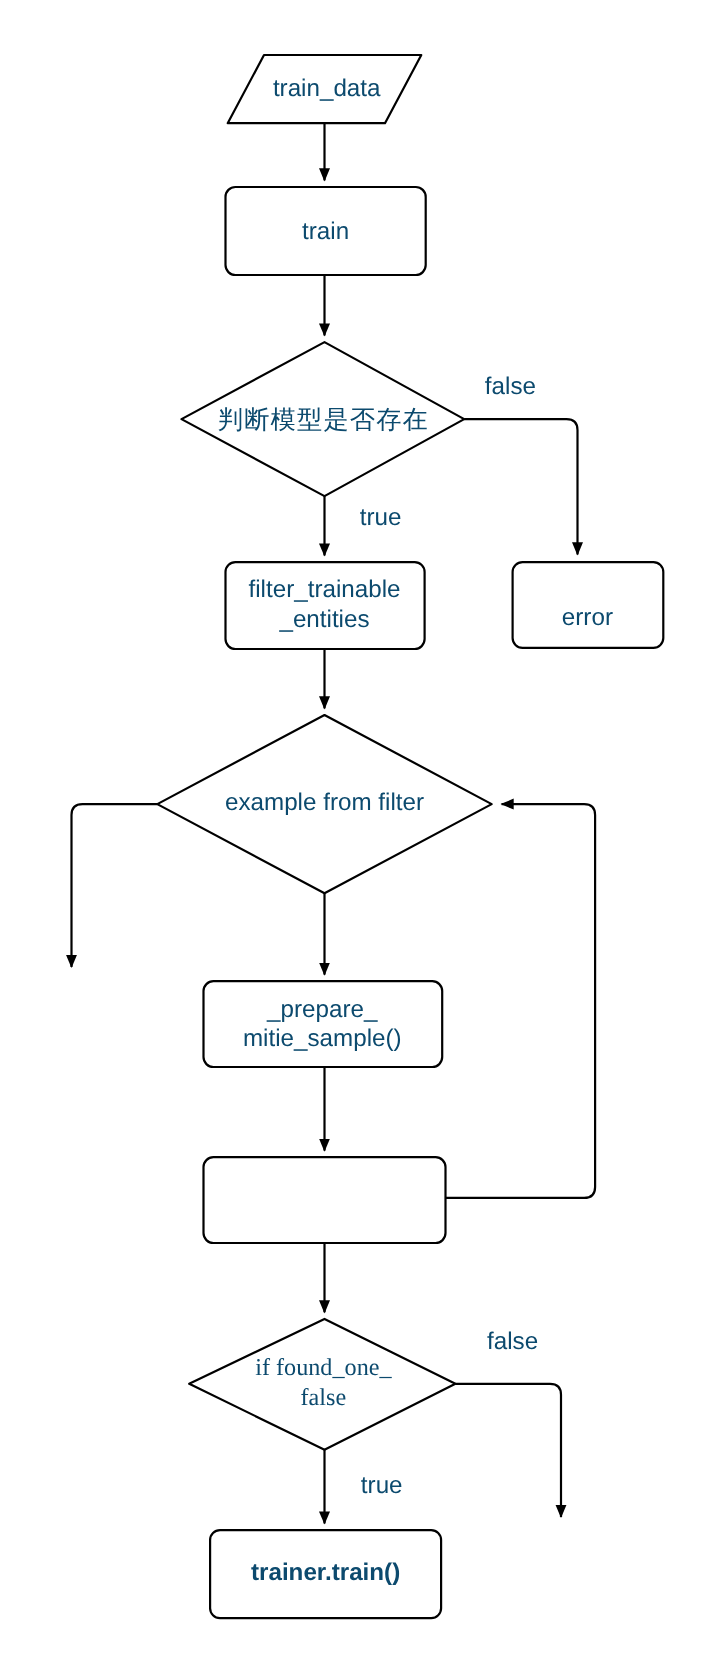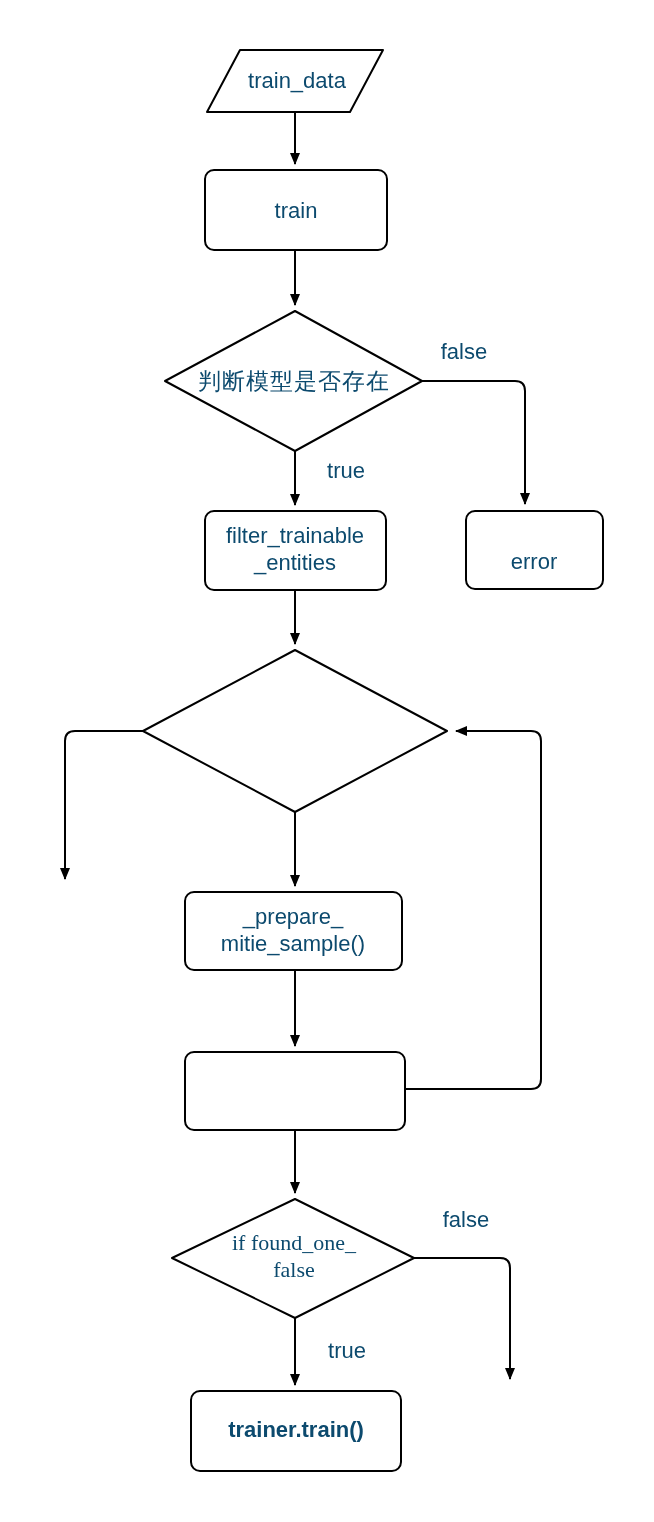--- a/index.html
+++ b/index.html
@@ -69,20 +69,21 @@
   <div class="lbl cn" style="left:294px; top:381px;">判断模型是否存在</div>
 
   <div class="lbl" style="left:295px; top:550px;">
     <div>filter_trainable</div>
     <div>_entities</div>
   </div>
 
   <div class="lbl" style="left:534px; top:550px;margin-top:12px;">error</div>
 
   <div class="lbl" style="left:295px; top:730px;">
+    <div>example from filter</div>
   </div>
 
   <div class="lbl" style="left:293px; top:931px;">
     <div>_prepare_</div>
     <div>mitie_sample()</div>
   </div>
 
 
   <div class="lbl" style="left:294px; top:1257px;font-family:Liberation Serif, serif;">
     <div>if found_one_</div>

